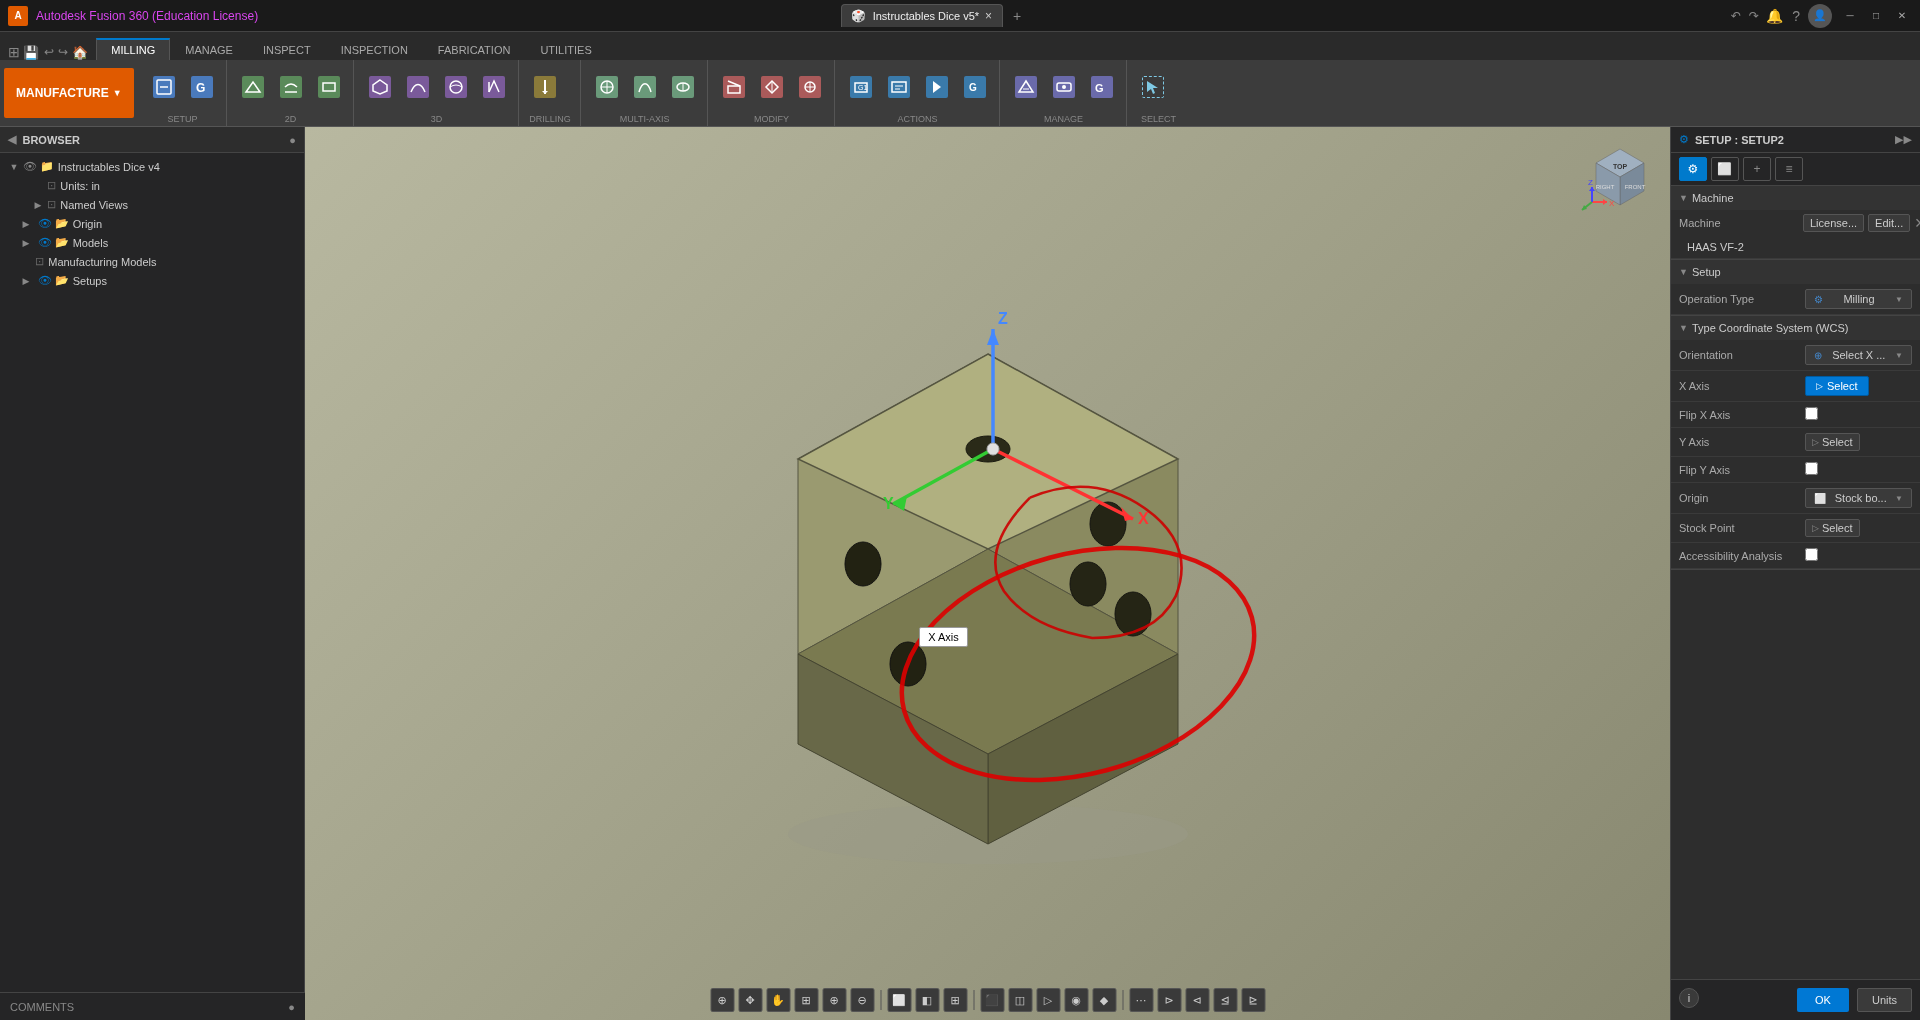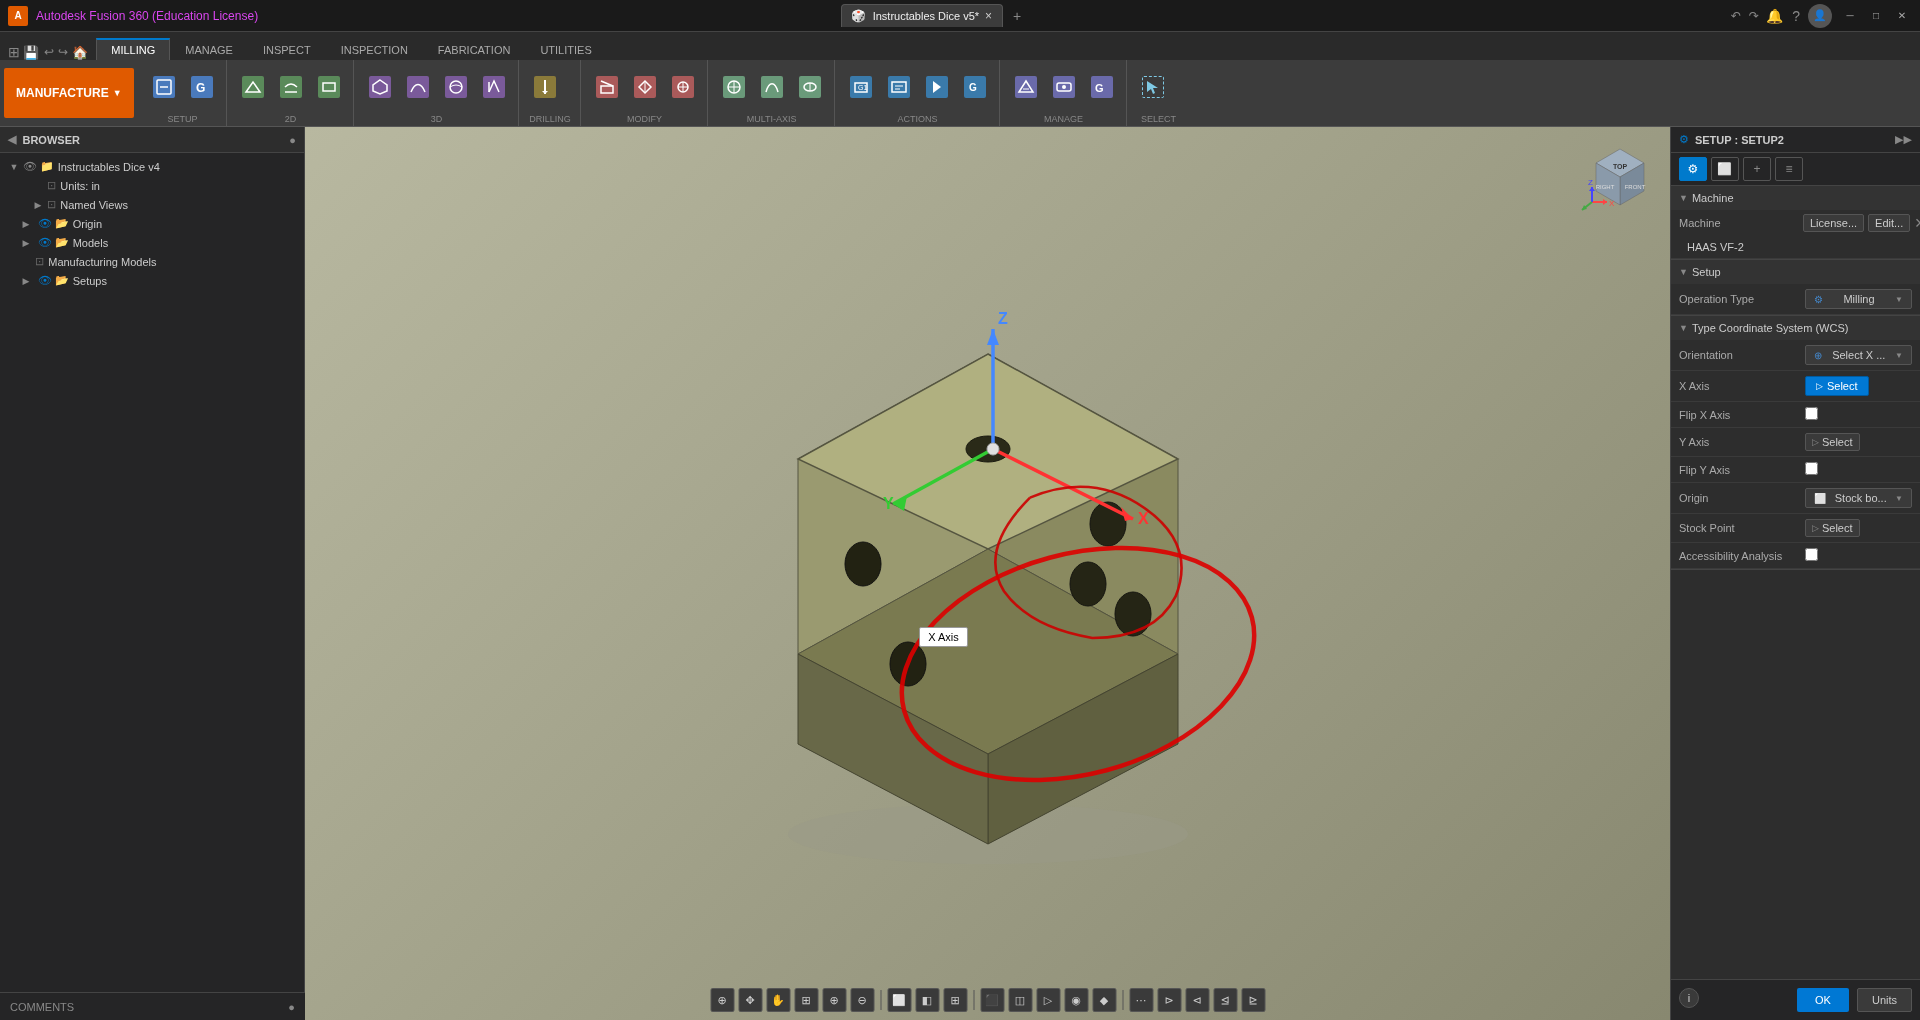--- a/index.html
+++ b/index.html
@@ -533,20 +533,49 @@
               </svg>
             </div>
         </div>
       </div>
       <div class="ribbon-group-label">DRILLING</div>
     </div>
 
     <div class="ribbon-group">
       <div class="ribbon-buttons">
         <div class="ribbon-btn">
+          <div class="icon" style="background:#6a9a7a;">
+              <svg viewBox="0 0 18 18">
+                <circle cx="9" cy="9" r="6" fill="none" stroke="#fff" stroke-width="1.5"></circle>
+                <path d="M3 9 L15 9 M9 3 L9 15" stroke="#fff" stroke-width="1"></path>
+              </svg>
+            </div>
+        </div>
+        <div class="ribbon-btn">
+          <div class="icon" style="background:#6a9a7a;">
+              <svg viewBox="0 0 18 18">
+                <path d="M3 14 C6 3 12 3 15 14" fill="none" stroke="#fff" stroke-width="1.5"></path>
+              </svg>
+            </div>
+        </div>
+        <div class="ribbon-btn">
+          <div class="icon" style="background:#6a9a7a;">
+              <svg viewBox="0 0 18 18">
+                <ellipse cx="9" cy="9" rx="6" ry="4" fill="none" stroke="#fff" stroke-width="1.5"></ellipse>
+                <path d="M9 5 L9 13" stroke="#fff" stroke-width="1"></path>
+              </svg>
+            </div>
+        </div>
+      </div>
+      <div class="ribbon-group-label">MULTI-AXIS</div>
+    </div>
+
+    <div class="ribbon-group">
+      <div class="ribbon-buttons">
+        <div class="ribbon-btn">
           <div class="icon" style="background:#aa5a5a;">
               <svg viewBox="0 0 18 18">
                 <rect x="3" y="8" width="12" height="7" fill="none" stroke="#fff" stroke-width="1.5"></rect>
                 <line x1="3" y1="3" x2="15" y2="8" stroke="#fff" stroke-width="1.5"></line>
               </svg>
             </div>
         </div>
         <div class="ribbon-btn">
           <div class="icon" style="background:#aa5a5a;">
               <svg viewBox="0 0 18 18">
@@ -559,49 +588,20 @@
           <div class="icon" style="background:#aa5a5a;">
               <svg viewBox="0 0 18 18">
                 <circle cx="9" cy="9" r="5" fill="none" stroke="#fff" stroke-width="1.5"></circle>
                 <line x1="9" y1="4" x2="9" y2="14" stroke="#fff" stroke-width="1"></line>
                 <line x1="4" y1="9" x2="14" y2="9" stroke="#fff" stroke-width="1"></line>
               </svg>
             </div>
         </div>
       </div>
       <div class="ribbon-group-label">MODIFY</div>
-    </div>
-
-    <div class="ribbon-group">
-      <div class="ribbon-buttons">
-        <div class="ribbon-btn">
-          <div class="icon" style="background:#6a9a7a;">
-              <svg viewBox="0 0 18 18">
-                <circle cx="9" cy="9" r="6" fill="none" stroke="#fff" stroke-width="1.5"></circle>
-                <path d="M3 9 L15 9 M9 3 L9 15" stroke="#fff" stroke-width="1"></path>
-              </svg>
-            </div>
-        </div>
-        <div class="ribbon-btn">
-          <div class="icon" style="background:#6a9a7a;">
-              <svg viewBox="0 0 18 18">
-                <path d="M3 14 C6 3 12 3 15 14" fill="none" stroke="#fff" stroke-width="1.5"></path>
-              </svg>
-            </div>
-        </div>
-        <div class="ribbon-btn">
-          <div class="icon" style="background:#6a9a7a;">
-              <svg viewBox="0 0 18 18">
-                <ellipse cx="9" cy="9" rx="6" ry="4" fill="none" stroke="#fff" stroke-width="1.5"></ellipse>
-                <path d="M9 5 L9 13" stroke="#fff" stroke-width="1"></path>
-              </svg>
-            </div>
-        </div>
-      </div>
-      <div class="ribbon-group-label">MULTI-AXIS</div>
     </div>
 
     <div class="ribbon-group">
       <div class="ribbon-buttons">
         <div class="ribbon-btn">
           <div class="icon" style="background:#3a7aaa;">
               <svg viewBox="0 0 18 18">
                 <rect x="3" y="5" width="12" height="9" fill="none" stroke="#fff" stroke-width="1.5"></rect>
                 <text x="6" y="12" fill="#fff" font-size="7">G1</text>
               </svg>

